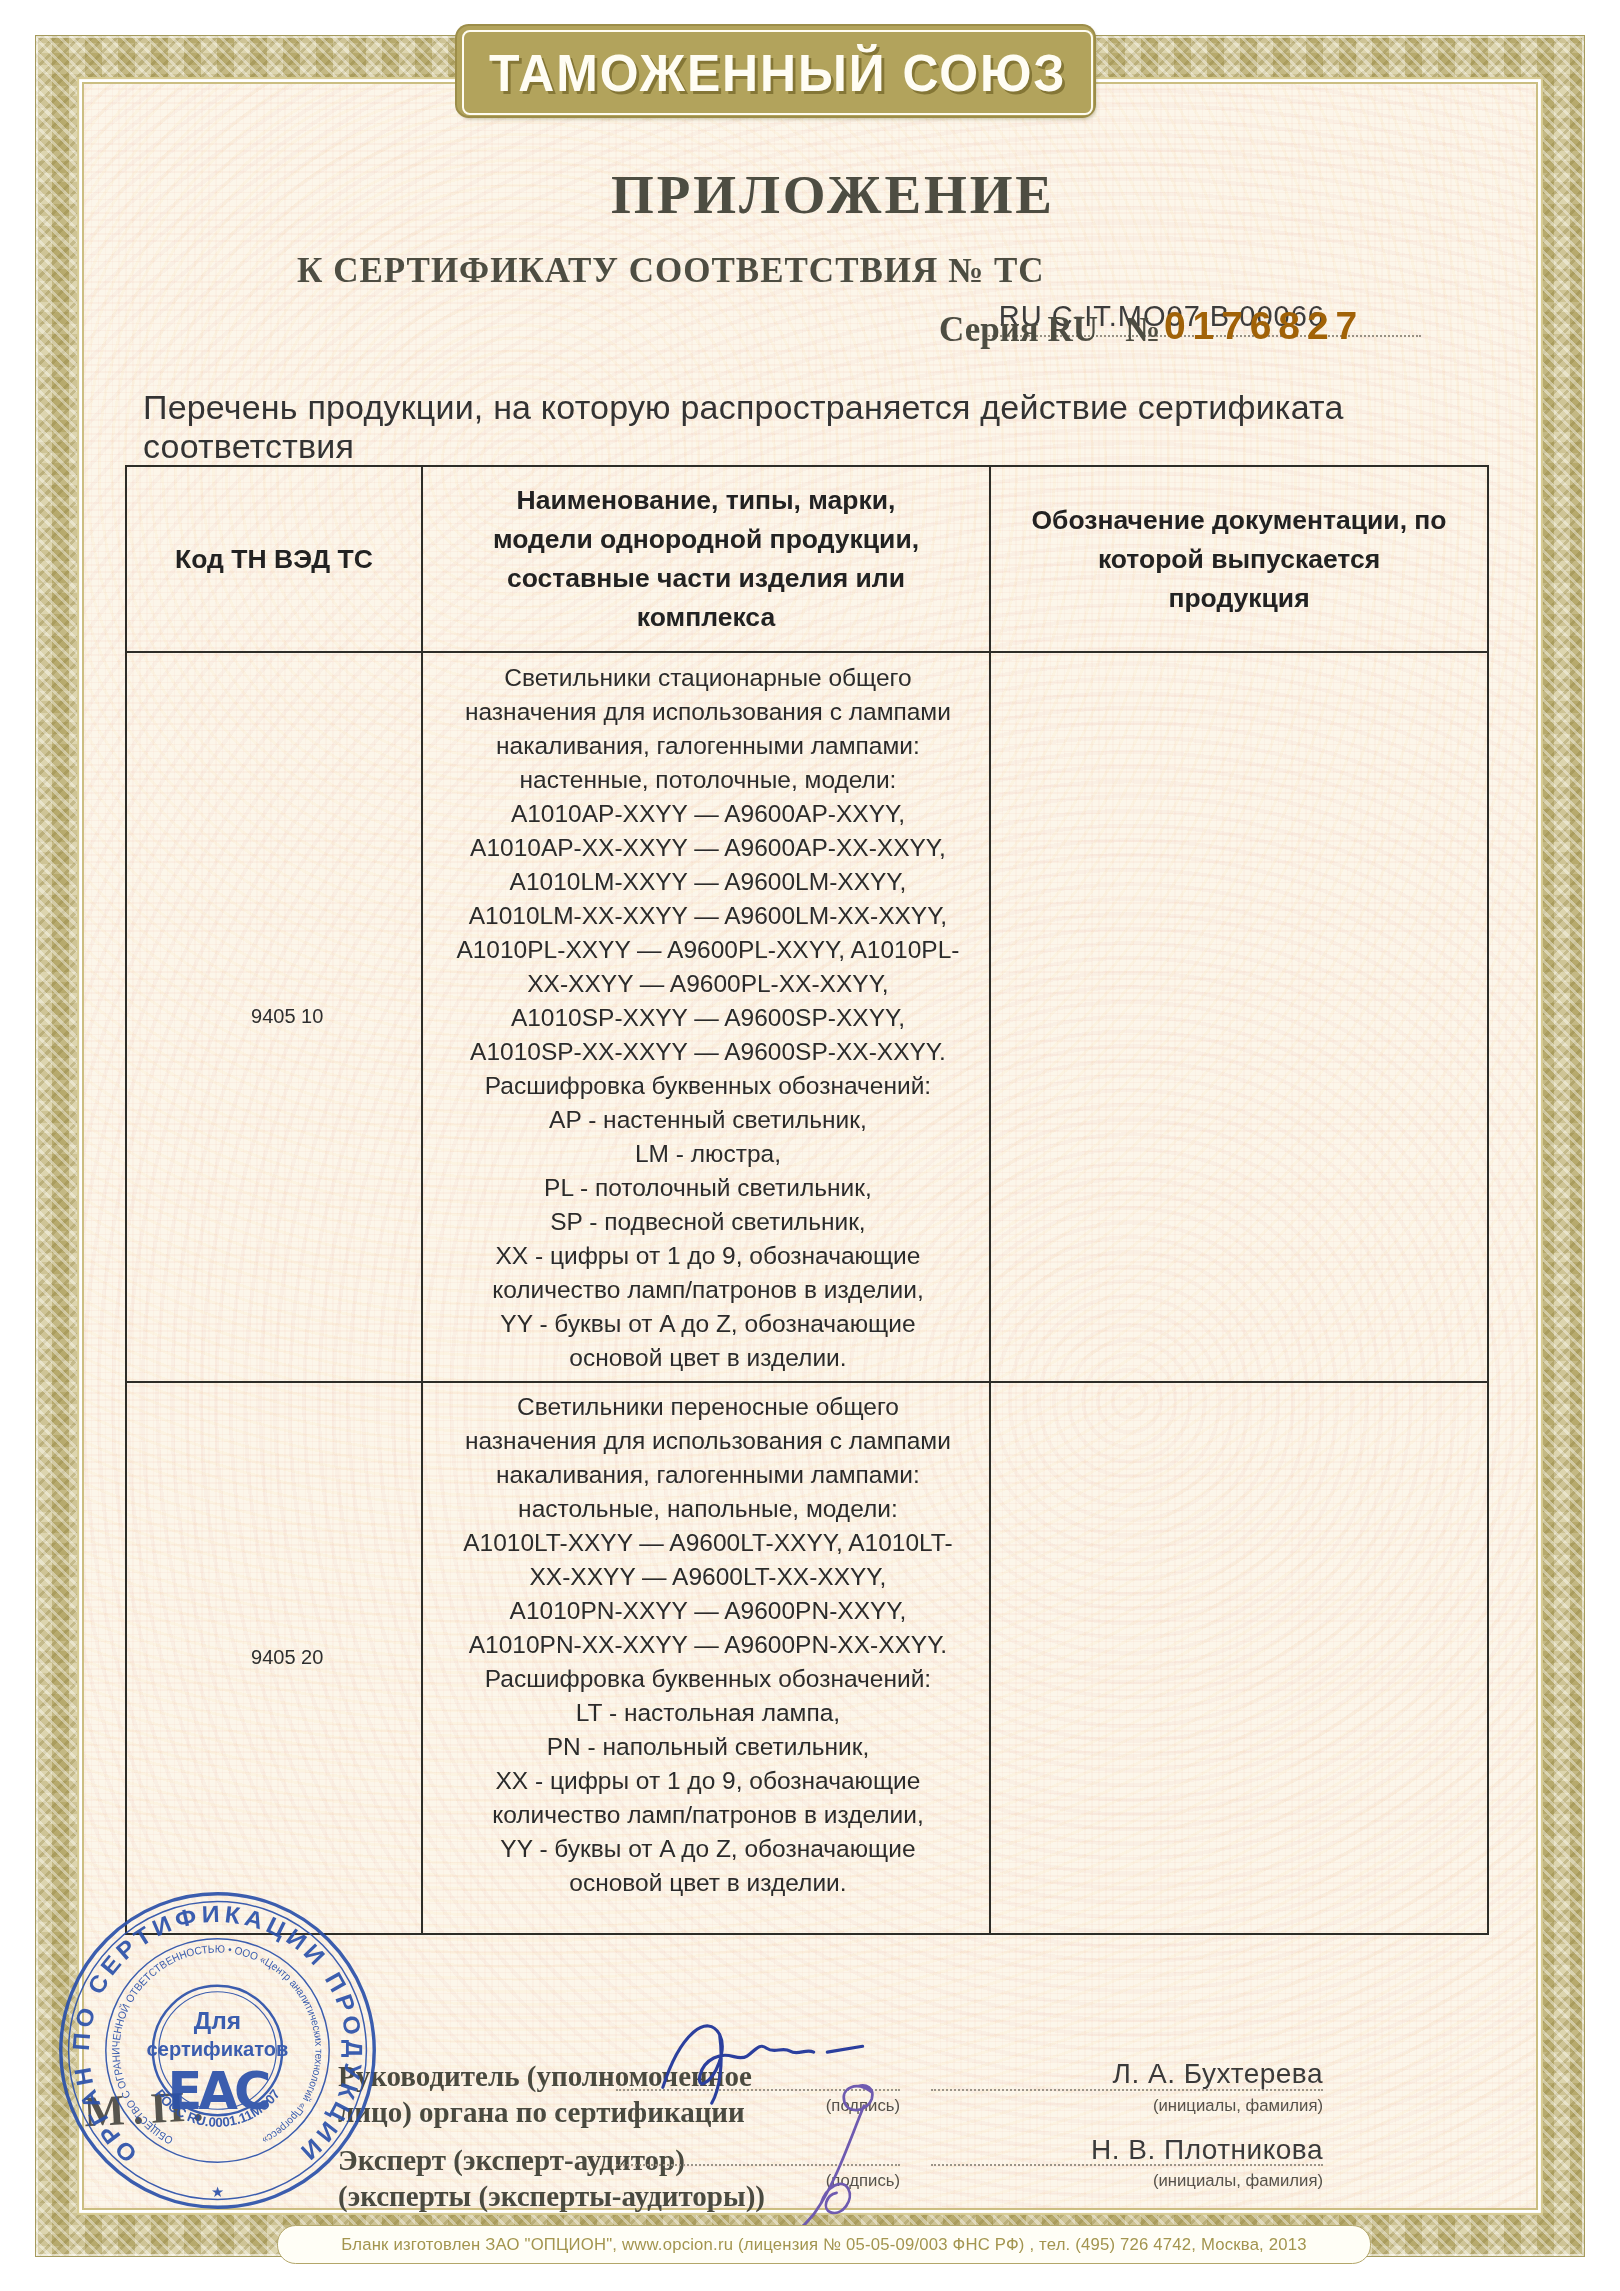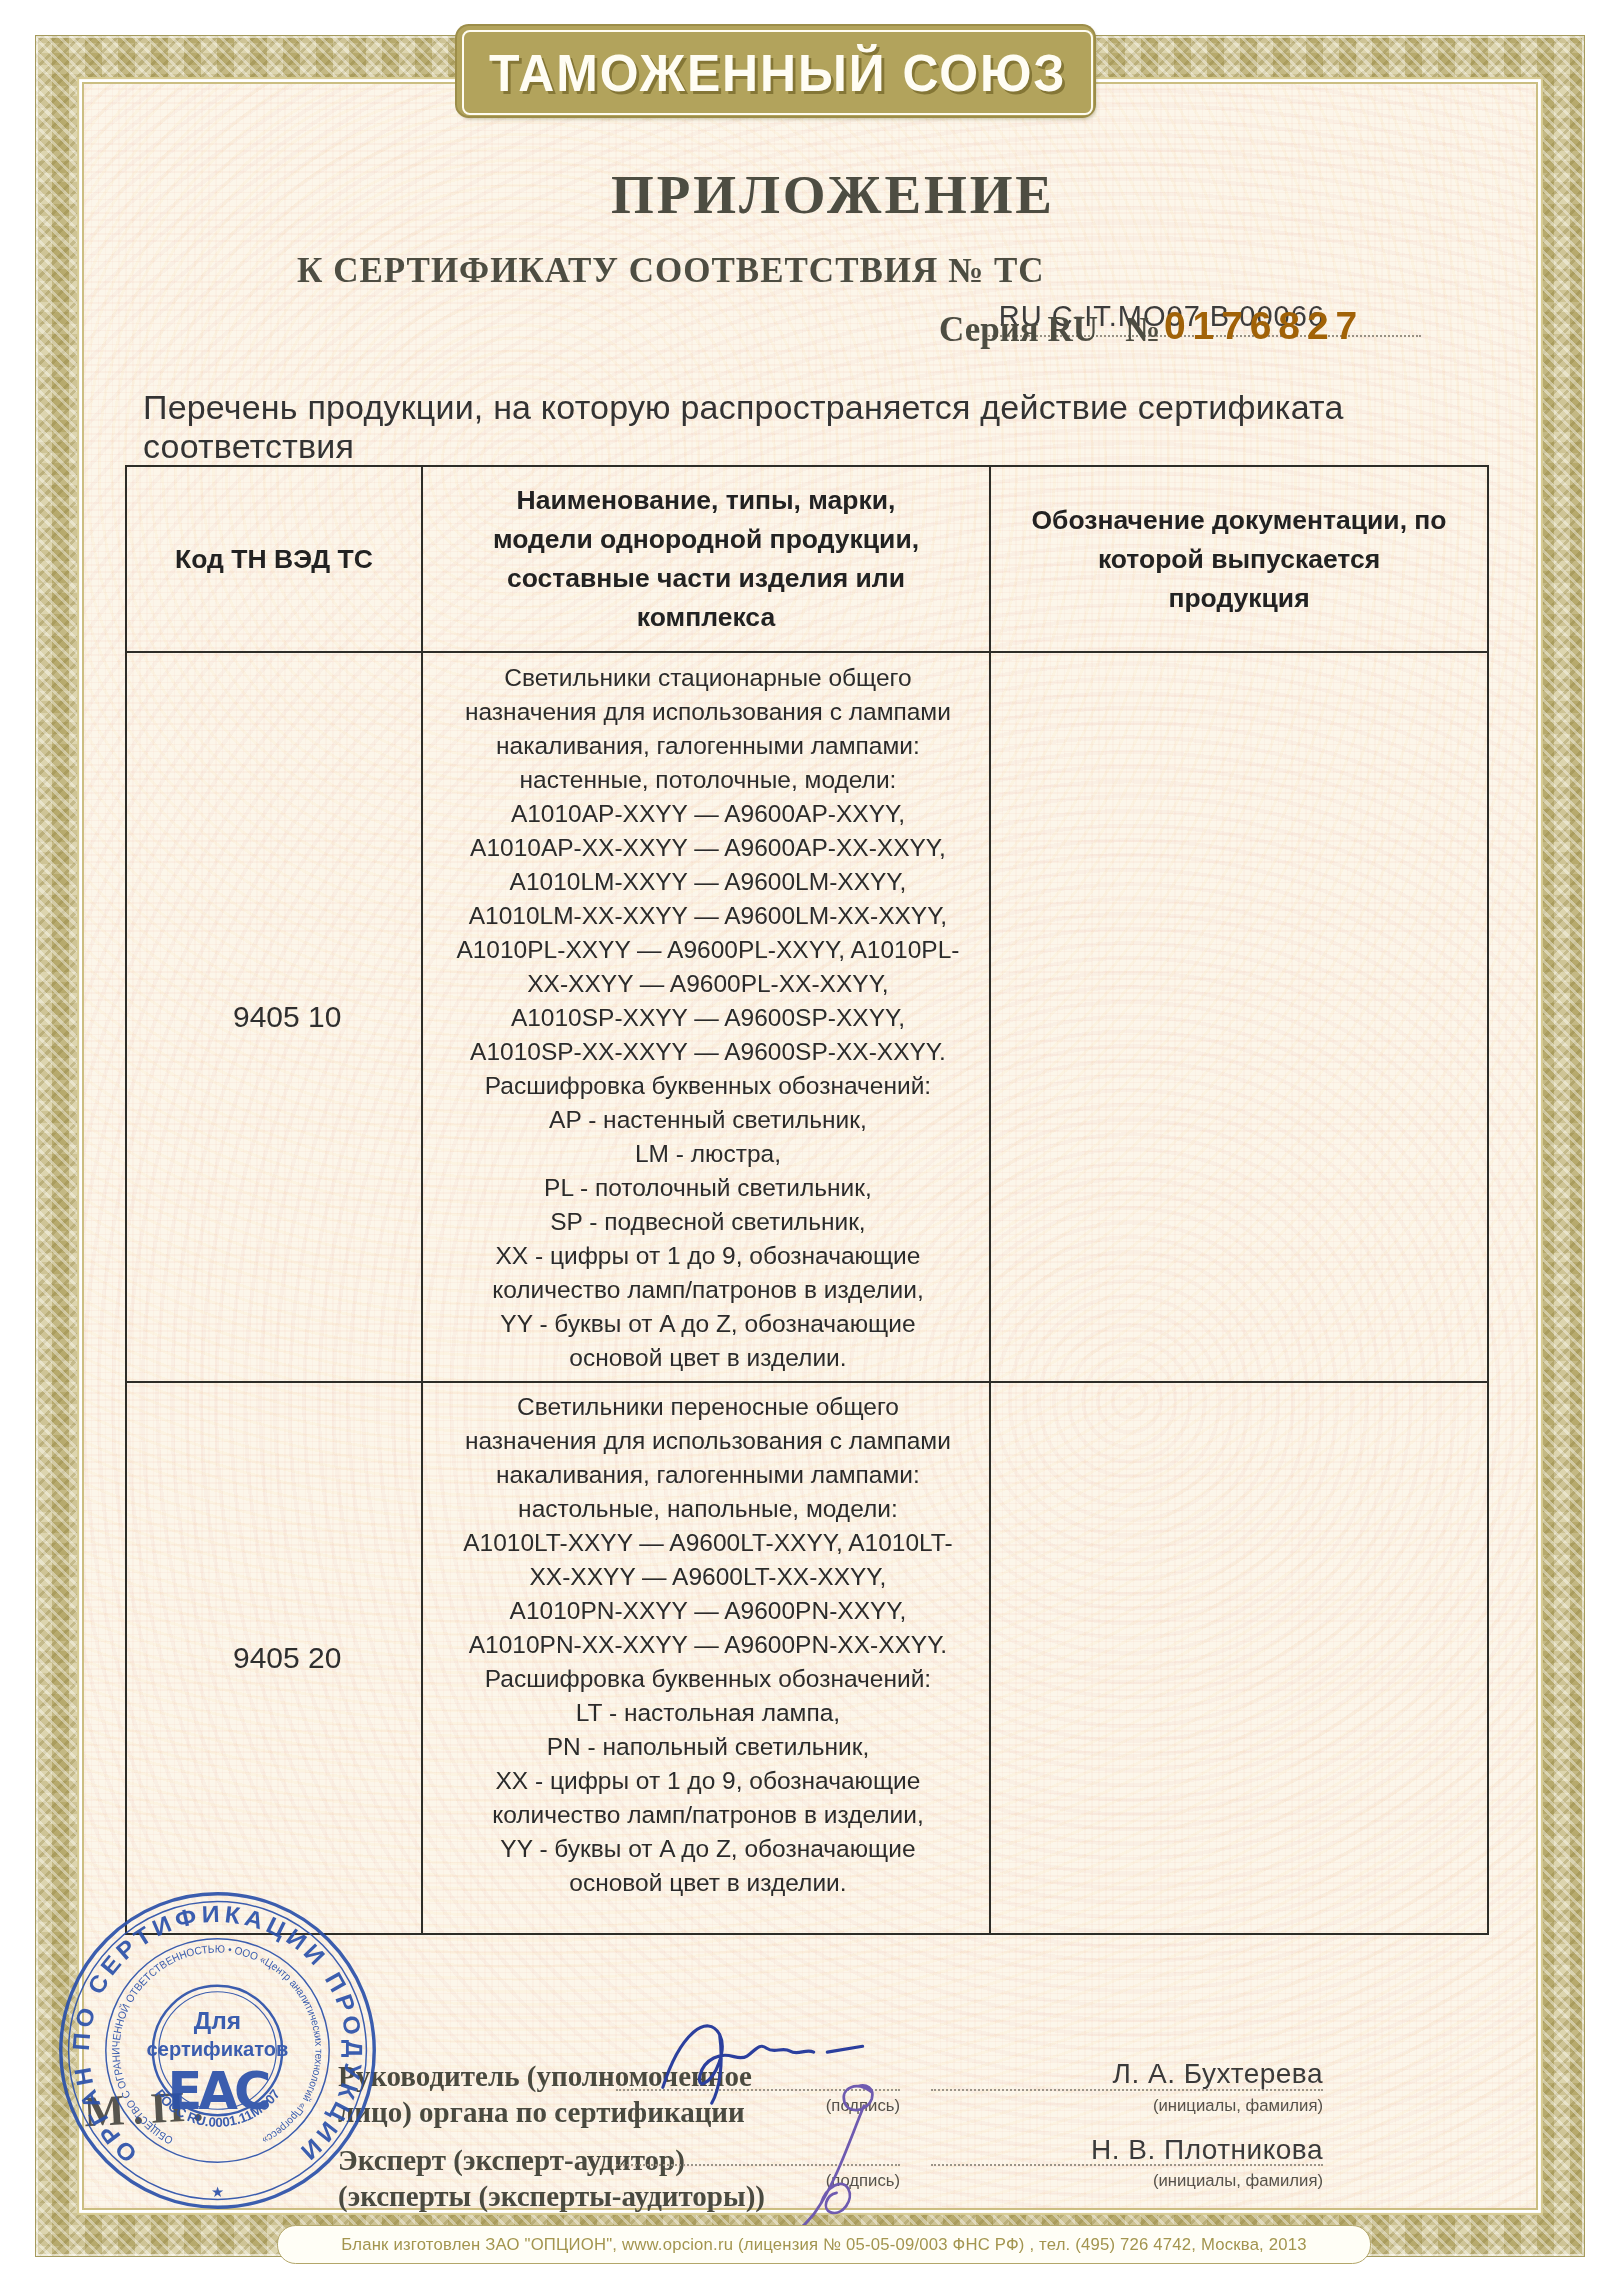--- a/index.html
+++ b/index.html
@@ -45,21 +45,21 @@
     font-weight:bold;font-size:35px;color:#4d4d42;}
   .blank-number{position:absolute;left:1164px;top:304px;z-index:3;font-family:Liberation Sans, sans-serif;
     font-weight:bold;font-size:39px;letter-spacing:6.9px;color:#a16207;}
   .intro{position:absolute;left:143px;top:388px;width:1353px;z-index:3;
     font-size:34px;color:#333;letter-spacing:0.2px;}
   
   table.products{position:absolute;left:125px;top:465px;z-index:3;border-collapse:collapse;table-layout:fixed;}
   .products th,.products td{border:2px solid #2d2d28;box-sizing:border-box;text-align:center;}
   .products th{font-weight:bold;font-size:26.5px;line-height:39px;text-align:center;color:#222;
     white-space:pre-line;vertical-align:middle;padding:3.9px 9.8px;}
-  td.code{font-size:30px;color:#2e2e2e;padding-left:27.4px;vertical-align:middle;}
+  td.code{font-size:20px;color:#2e2e2e;padding-left:27.4px;vertical-align:middle;}
   td.desc{font-size:24.5px;line-height:34px;color:#2b2b2b;padding:7.8px 9.8px 5.9px 13.7px;
     white-space:pre-line;vertical-align:top;}
   td.docs{vertical-align:top;}
   
   .sig-label{position:absolute;z-index:3;font-family:"Liberation Serif",serif;font-weight:bold;
     font-size:29px;line-height:36px;color:#4a4a40;white-space:pre-line;}
   .dotline{position:absolute;z-index:3;border-bottom:2px dotted #9a9488;}
   .caption{position:absolute;z-index:3;font-size:16.7px;color:#55514a;text-align:right;}
   .person{position:absolute;z-index:3;font-size:28px;color:#3a3a3a;text-align:right;letter-spacing:0.5px;}
   .mp{position:absolute;left:84px;top:2084px;z-index:4;font-family:"Liberation Serif",serif;

